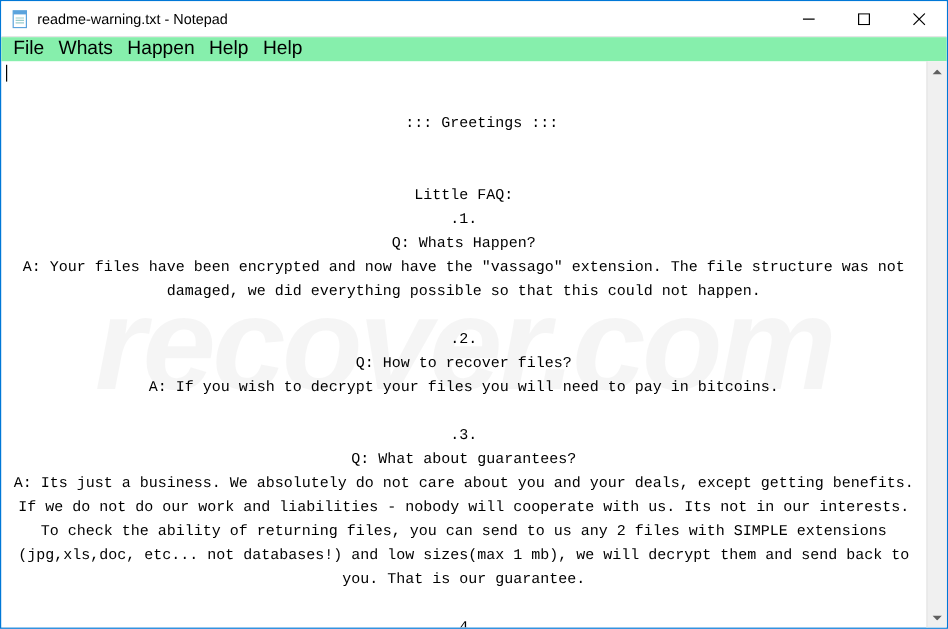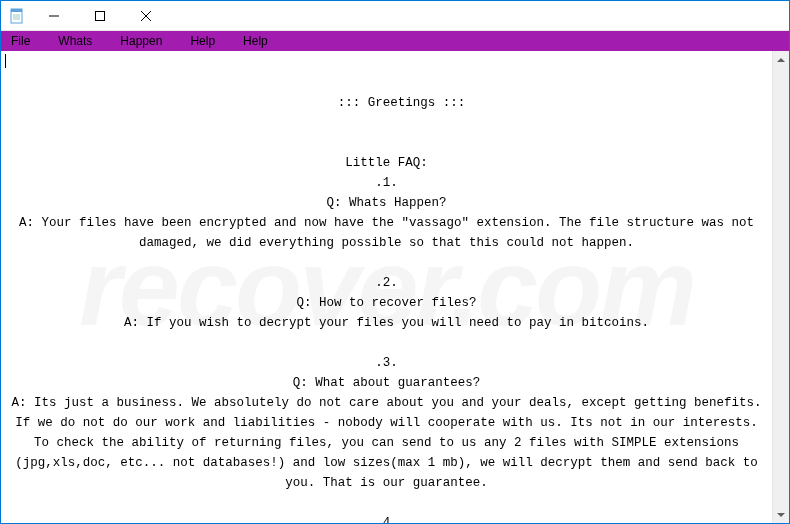--- a/index.html
+++ b/index.html
@@ -43,23 +43,22 @@
       justify-content: center;
       font-family: "Segoe MDL2 Assets", "Segoe UI Symbol", sans-serif;
       font-size: 10px;
       color: #000;
     }
     .menubar {
       height: 20px;
       display: flex;
       align-items: center;
       padding-left: 4px;
-      background: #a21caf;
-      font-size: 12px;
-      gap: 16px;
+      background: #86efac;
+      font-size: 16px;
     }
     .menubar span {
       padding: 2px 6px;
     }
     .content-wrap {
       display: flex;
       height: calc(100% - 50px);
     }
     .content {
       flex: 1;
@@ -119,20 +118,21 @@
 <div class="titlebar">
   <span class="titlebar-icon">
     <svg width="16" height="16" viewBox="0 0 16 16">
       <rect x="2" y="1" width="11" height="14" fill="#fff" stroke="#5aa3dd" stroke-width="1"></rect>
       <rect x="2" y="1" width="11" height="3" fill="#5aa3dd"></rect>
       <line x1="4" y1="7" x2="11" y2="7" stroke="#9cc" stroke-width="1"></line>
       <line x1="4" y1="9" x2="11" y2="9" stroke="#9cc" stroke-width="1"></line>
       <line x1="4" y1="11" x2="11" y2="11" stroke="#9cc" stroke-width="1"></line>
     </svg>
   </span>
+  <span class="titlebar-title">readme-warning.txt - Notepad</span>
   <div class="win-controls">
     <div class="win-btn">
       <svg width="10" height="10">
           <line x1="0" y1="5" x2="10" y2="5" stroke="#000" stroke-width="1"></line>
         </svg>
     </div>
     <div class="win-btn">
       <svg width="10" height="10">
           <rect x="0.5" y="0.5" width="9" height="9" fill="none" stroke="#000" stroke-width="1"></rect>
         </svg>

